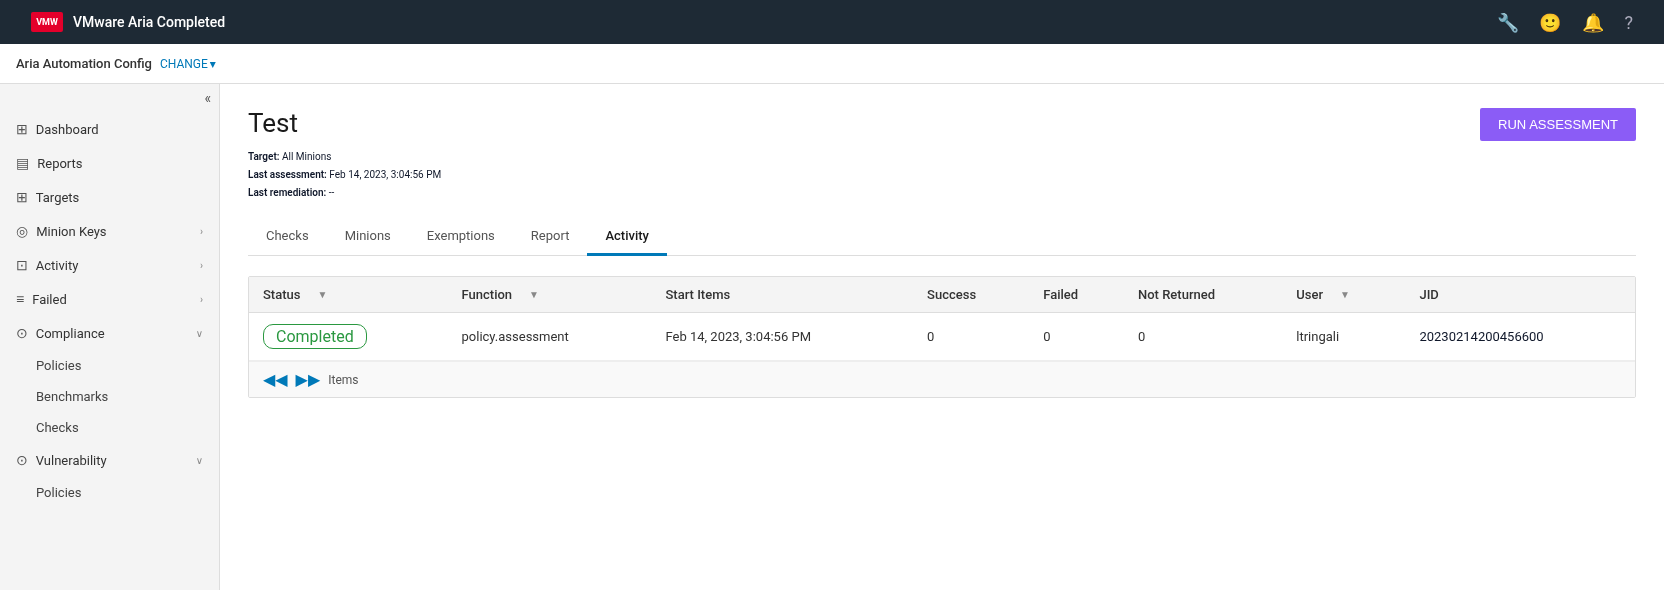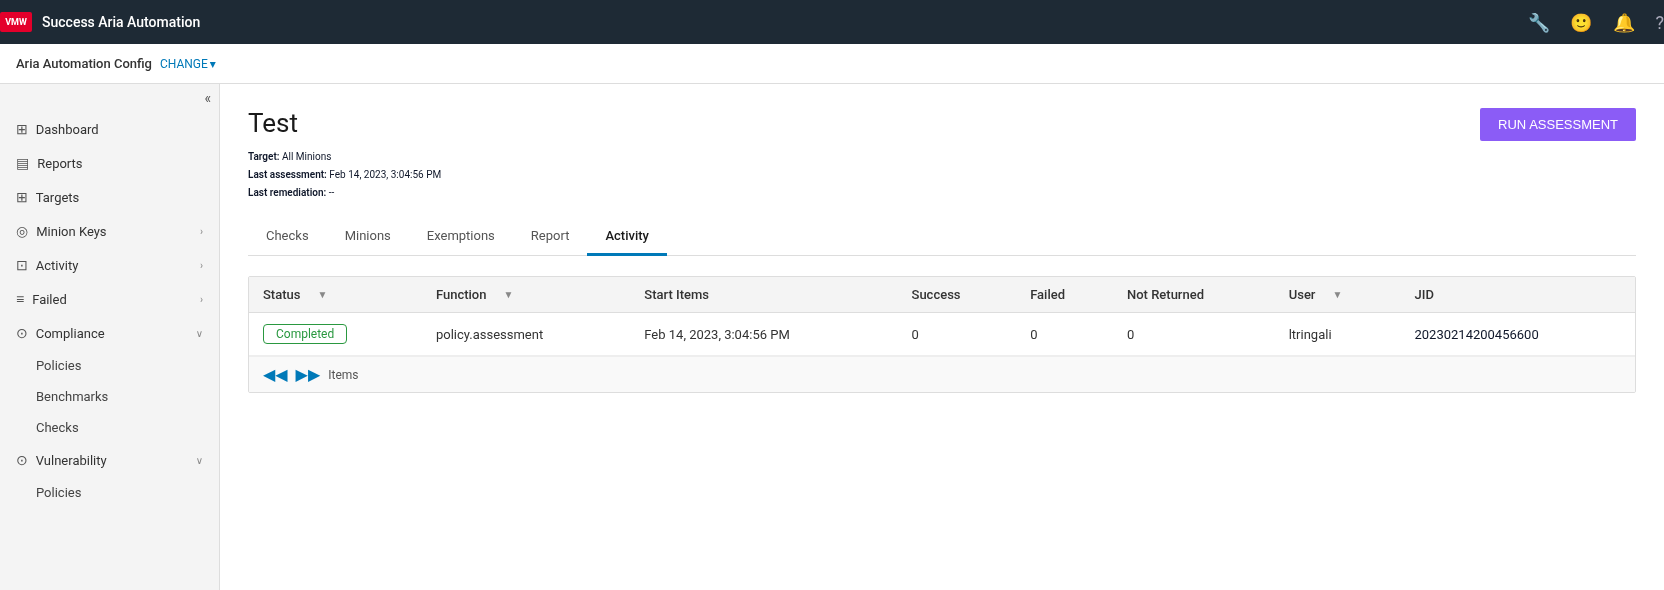--- a/index.html
+++ b/index.html
@@ -4,21 +4,21 @@
   <style>
     * { box-sizing: border-box; margin: 0; padding: 0; }
     body { font-family: -apple-system, BlinkMacSystemFont, "Segoe UI", Roboto, sans-serif; font-size: 13px; background: #f4f4f4; }
 
     
     .topbar {
       background: #1e2a35;
       height: 44px;
       display: flex;
       align-items: center;
-      padding: 0 0;
+      padding: 0 31px;
       color: white;
     }
     .topbar-logo {
       width: 32px;
       height: 20px;
       background: #e4002b;
       display: flex;
       align-items: center;
       justify-content: center;
       font-size: 9px;
@@ -204,23 +204,23 @@
     }
     tbody td {
       padding: 11px 14px;
       color: #333;
     }
     .status-badge {
       display: inline-flex;
       align-items: center;
       border: 1.5px solid #2a9840;
       color: #2a9840;
-      border-radius: 4px;
+      border-radius: 10px;
       padding: 2px 12px;
-      font-size: 12px;
+      font-size: 16px;
       background: white;
     }
     .jid-link {
       color: #0f172a;
       cursor: pointer;
       text-decoration: none;
     }
     .table-footer {
       display: flex;
       align-items: center;
@@ -235,21 +235,21 @@
       cursor: pointer;
       color: #0079b8;
       font-size: 16px;
     }
   </style>
 </head>
 <body>
 
 <div class="topbar">
   <div class="topbar-logo">VMW</div>
-  <span class="topbar-title">Success Aria Automation</span>
+  <span class="topbar-title">VMware Aria Completed</span>
   <div class="topbar-icons">
     <span class="topbar-icon">🔧</span>
     <span class="topbar-icon">🙂</span>
     <span class="topbar-icon">🔔</span>
     <span class="topbar-icon">?</span>
   </div>
 </div>
 
 <div class="subnav">
   <span class="subnav-title">Aria Automation Config</span>

